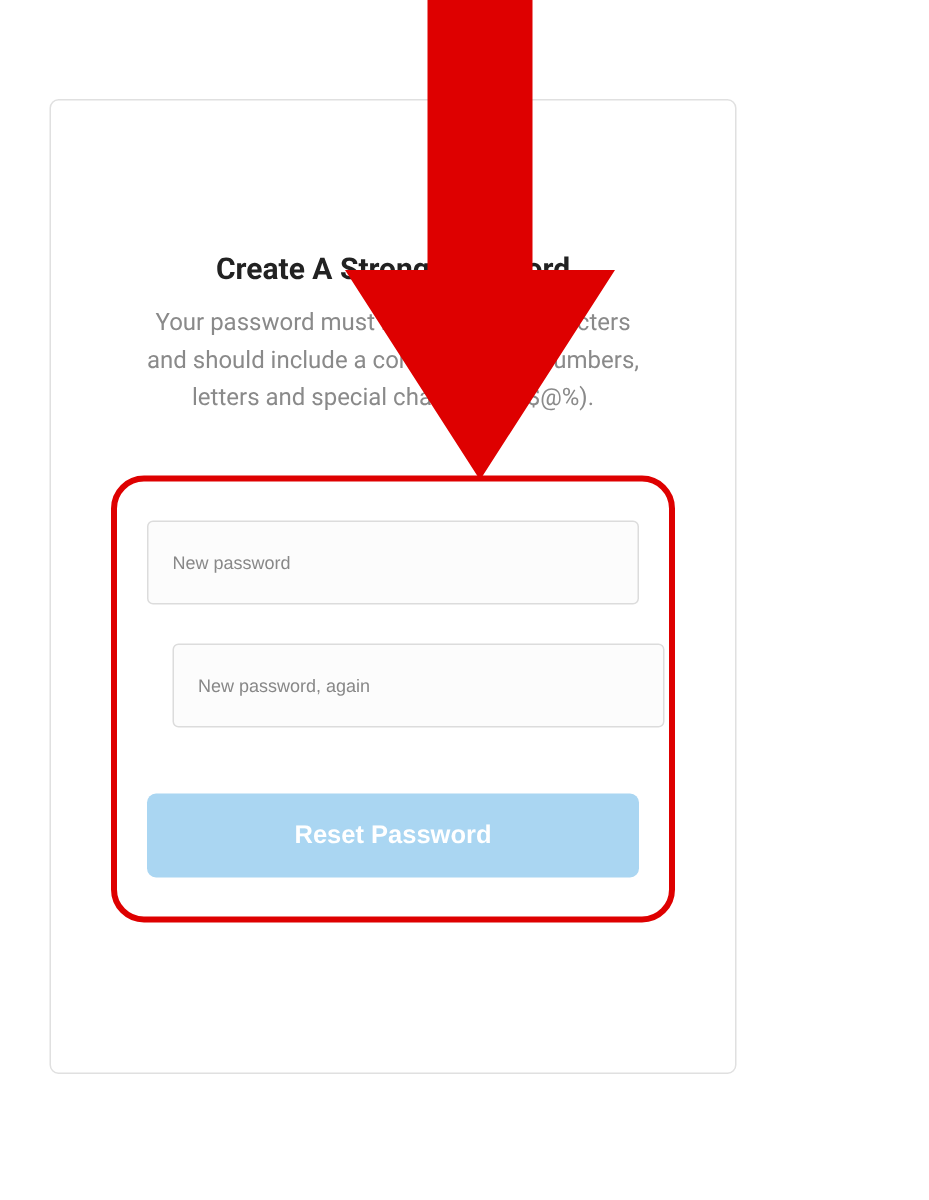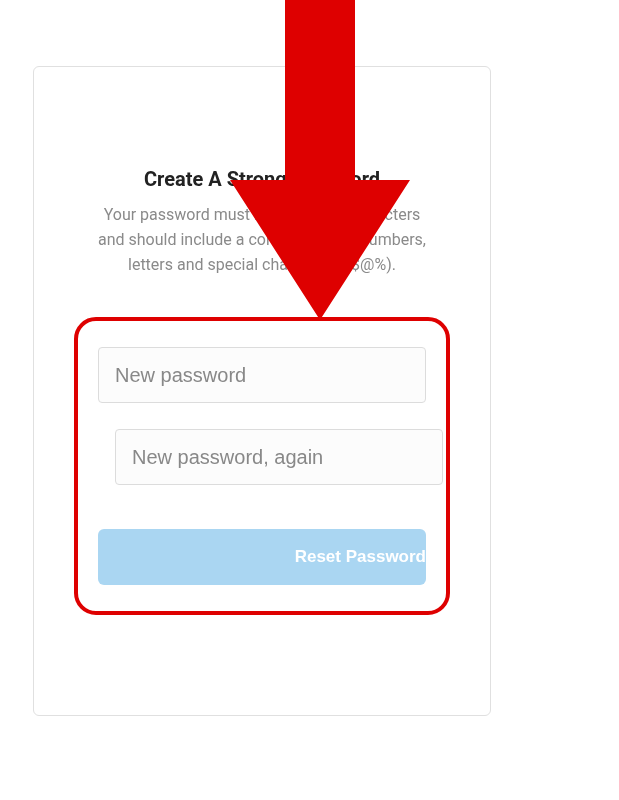--- a/index.html
+++ b/index.html
@@ -43,21 +43,21 @@
       border: 4px solid #de0000;
       border-radius: 22px;
       padding: 26px 20px 26px 20px;
     }
     .input-field {
       width: 100%;
       height: 56px;
       border: 1px solid #dcdcdc;
       border-radius: 4px;
       padding: 0 16px;
-      font-size: 20px;
+      font-size: 12px;
       color: #333;
       background: #fcfcfc;
       outline: none;
     }
     .input-field::placeholder {
       color: #888888;
     }
     .input-field + .input-field {
       margin-top: 26px;
       margin-left: 17px;
@@ -66,21 +66,20 @@
       width: 100%;
       height: 56px;
       margin-top: 44px;
       background: #aad6f2;
       border: none;
       border-radius: 6px;
       color: #ffffff;
       font-size: 17px;
       font-weight: 700;
       cursor: pointer;
-      text-align: right;
     }
     .arrow-overlay {
       position: absolute;
       left: 230px;
       top: 0px;
       width: 180px;
       height: 320px;
       pointer-events: none;
     }
   </style>

